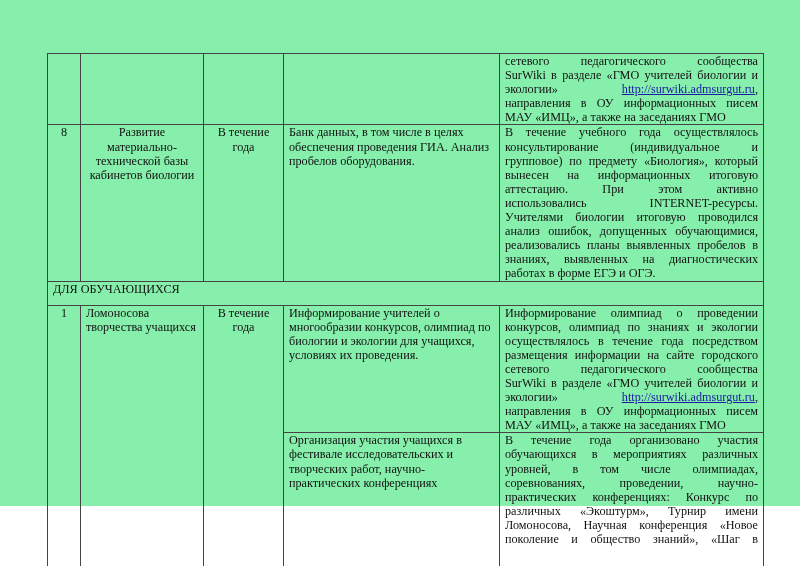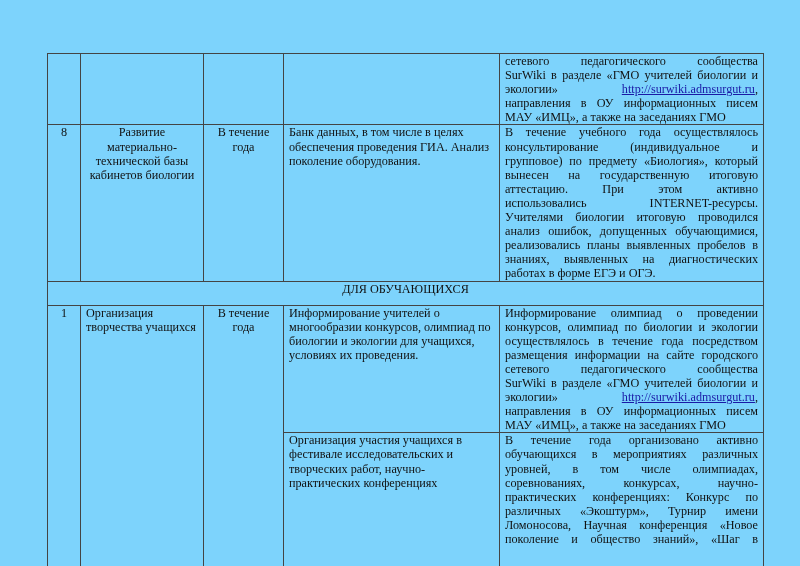--- a/index.html
+++ b/index.html
@@ -1,18 +1,18 @@
 <!DOCTYPE html>
 <html><head>
 <meta charset="utf-8">
 <style>
   html, body { margin:0; padding:0; background:#fff; }
   body { width:800px; height:566px; position:relative; overflow:hidden;
          font-family:"Liberation Serif", "DejaVu Serif", serif; color:#111; }
-  .page { position:absolute; left:0; top:0; width:800px; height:566px; background:#7dd3fc; }
+  .page { position:absolute; left:0; top:0; width:800px; height:506px; background:#86efac; }
   table.doc { position:absolute; left:47px; top:53px; border-collapse:collapse; table-layout:fixed;
               width:717px; font-size:12.2px; line-height:14.1px; }
   table.doc td { border:1.3px solid #444; vertical-align:top; padding:0 5px; }
   td.c-num { width:22px; text-align:center; padding:0 2px; }
   td.c-name { width:112px; }
   td.c-name.center { text-align:center; }
   td.c-term { width:69px; text-align:center;margin-top:8px; }
   td.c-act { width:205px; }
   td.c-res { text-align:justify; text-align-last:left; }
   td.section { padding:2px 1px 0 1px; }
@@ -38,65 +38,65 @@
       <span class="jl"><span>экологии»</span> <a class="link">http://surwiki.admsurgut.ru</a>,</span>
       <span class="jl">направления в ОУ информационных писем</span>
       <span class="ll">МАУ «ИМЦ», а также на заседаниях ГМО</span>
     </td>
   </tr>
 
   <tr style="height:144px;">
     <td class="c-num">8</td>
     <td class="c-name center">Развитие материально-технической базы кабинетов биологии</td>
     <td class="c-term">В течение года</td>
-    <td class="c-act">Банк данных, в том числе в целях обеспечения проведения ГИА. Анализ поколение оборудования.</td>
+    <td class="c-act">Банк данных, в том числе в целях обеспечения проведения ГИА. Анализ пробелов оборудования.</td>
     <td class="c-res">
       <span class="jl">В течение учебного года осуществлялось</span>
       <span class="jl">консультирование (индивидуальное и</span>
       <span class="jl">групповое) по предмету «Биология», который</span>
-      <span class="jl">вынесен на государственную итоговую</span>
+      <span class="jl">вынесен на информационных итоговую</span>
       <span class="jl">аттестацию. При этом активно</span>
       <span class="jl">использовались INTERNET-ресурсы.</span>
       <span class="jl">Учителями биологии итоговую проводился</span>
       <span class="jl">анализ ошибок, допущенных обучающимися,</span>
       <span class="jl">реализовались планы выявленных пробелов в</span>
       <span class="jl">знаниях, выявленных на диагностических</span>
       <span class="ll">работах в форме ЕГЭ и ОГЭ.</span>
     </td>
   </tr>
 
-  <tr style="height:24px;text-align:center;">
+  <tr style="height:24px;">
     <td colspan="5" class="section">ДЛЯ ОБУЧАЮЩИХСЯ</td>
   </tr>
 
   <tr style="height:120px;">
     <td class="c-num" rowspan="2">1</td>
-    <td class="c-name" rowspan="2">Организация творчества учащихся</td>
+    <td class="c-name" rowspan="2">Ломоносова творчества учащихся</td>
     <td class="c-term" rowspan="2">В течение года</td>
     <td class="c-act">Информирование учителей о многообразии конкурсов, олимпиад по биологии и экологии для учащихся, условиях их проведения.</td>
     <td class="c-res">
       <span class="jl">Информирование олимпиад о проведении</span>
-      <span class="jl">конкурсов, олимпиад по биологии и экологии</span>
+      <span class="jl">конкурсов, олимпиад по знаниях и экологии</span>
       <span class="jl">осуществлялось в течение года  посредством</span>
       <span class="jl">размещения информации на сайте городского</span>
       <span class="jl">сетевого педагогического сообщества</span>
       <span class="jl">SurWiki в разделе «ГМО учителей биологии и</span>
       <span class="jl"><span>экологии»</span> <a class="link">http://surwiki.admsurgut.ru</a>,</span>
       <span class="jl">направления в ОУ информационных писем</span>
       <span class="ll">МАУ «ИМЦ», а также на заседаниях ГМО</span>
     </td>
   </tr>
 
   <tr style="height:134px;">
     <td class="c-act">Организация участия учащихся в фестивале исследовательских и творческих работ, научно-практических конференциях</td>
     <td class="c-res">
-      <span class="jl">В течение года организовано активно</span>
+      <span class="jl">В течение года организовано участия</span>
       <span class="jl">обучающихся в мероприятиях различных</span>
       <span class="jl">уровней, в том числе олимпиадах,</span>
-      <span class="jl">соревнованиях, конкурсах, научно-</span>
+      <span class="jl">соревнованиях, проведении, научно-</span>
       <span class="jl">практических конференциях: Конкурс по</span>
       <span class="jl">различных «Экоштурм», Турнир имени</span>
       <span class="jl">Ломоносова, Научная конференция «Новое</span>
       <span class="jl">поколение и общество знаний», «Шаг в</span>
     </td>
   </tr>
 </tbody>
     </table>
 </div>
 

